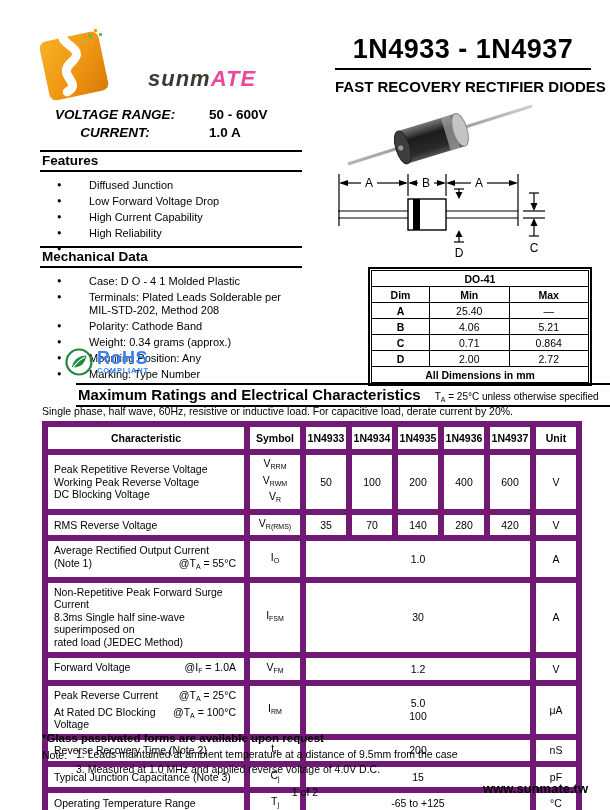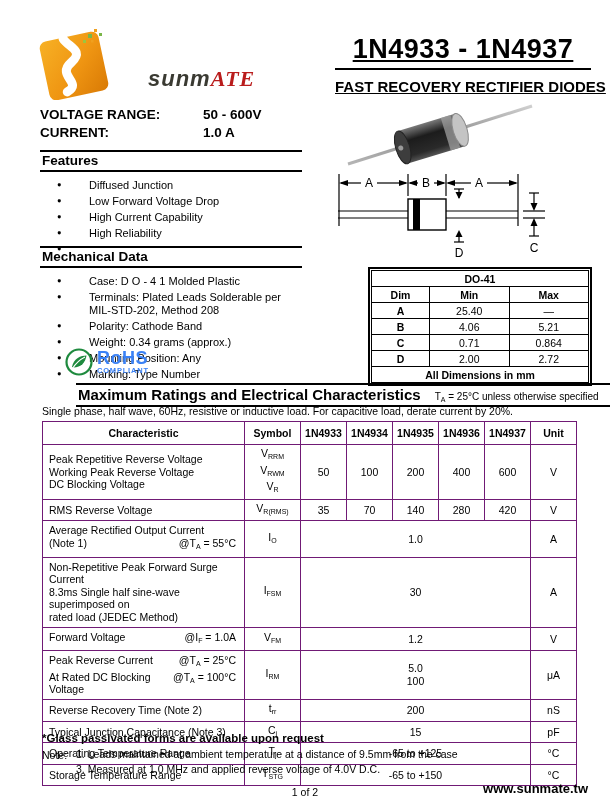--- a/index.html
+++ b/index.html
@@ -7,30 +7,30 @@
   .page {
     position:relative; width:610px; height:810px; margin:0 auto;
     background:#fff; color:#000;
     font-family:"Liberation Sans", sans-serif;
     overflow:hidden;
   }
   
   .logo { position:absolute; left:36px; top:24px; width:250px; height:76px; }
   .wordmark { position:absolute; left:112px; top:42px; font-style:italic; font-weight:bold;
               font-size:22px; letter-spacing:1px; color:#3a3a32; }
-  .wordmark .accent { color:#b91c1c;font-family:Liberation Serif, serif; }
-  .title-block { position:absolute; left:335px; top:34px; width:256px;text-decoration:underline; }
+  .wordmark .accent { color:#ec4899; }
+  .title-block { position:absolute; left:335px; top:34px; width:256px; }
   .part-range { font-size:27px; font-weight:bold; text-align:center; letter-spacing:0.5px;
                 padding-bottom:3px; border-bottom:2px solid #000; }
   .doc-subtitle { font-size:15px; font-weight:bold; text-align:center; margin-top:8px; white-space:nowrap; }
   
   .specs { position:absolute; left:40px; top:106px; font-weight:bold; font-size:13.5px; }
   .spec-row { display:flex; line-height:18px; }
-  .spec-label { width:150px; text-align:left; }
-  .spec-value { margin-left:13px; }
+  .spec-label { width:150px; text-align:center;font-style:italic; }
+  .spec-value { margin-left:19px; }
   
   .section { position:absolute; left:40px; width:262px; }
   .section-title { font-size:13.5px; font-weight:bold; border-top:2px solid #000;
                    border-bottom:2px solid #000; padding:1px 0 2px 2px; }
   .bullets { margin-top:7px; }
   .bullet-item { display:flex; margin-bottom:3.5px; font-size:11px; line-height:12.5px; }
   .bullet { flex:0 0 32px; margin-left:17px; font-size:7.5px; line-height:12.5px; }
   .btxt { flex:1; }
   
   .rohs { position:absolute; left:64px; top:347px; display:flex; align-items:center; }
@@ -48,21 +48,21 @@
   .do41 .dim-col { font-weight:bold; width:58px; }
   
   .ratings-header { position:absolute; left:40px; top:383px; width:538px;
                     border-top:2px solid #000; border-bottom:2px solid #000;
                     padding:1px 0 2px 2px; display:flex; align-items:baseline;margin-left:36px; }
   .r-title { font-size:15px; font-weight:bold; }
   .r-note { font-size:10px; margin-left:14px; }
   .ratings-sub { position:absolute; left:42px; top:405px; font-size:10.5px; }
   .ratings-table { position:absolute; left:42px; top:421px; border-collapse:collapse;
                    font-size:10.5px; background:#fff; }
-  .ratings-table th, .ratings-table td { border:1px solid #701a75; text-align:center; padding:2px 2px; }
+  .ratings-table th, .ratings-table td { border:6px solid #701a75; text-align:center; padding:2px 2px; }
   .ratings-table th { font-size:10.5px; padding:5px 0; }
   .ratings-table .char-cell { text-align:left; padding:3px 6px; }
   .char-line { display:flex; justify-content:space-between; line-height:12.6px; }
   .char-line .cond { padding-right:2px; white-space:nowrap; }
   .sym-cell div { line-height:12.6px; }
   sub { font-size:7px; vertical-align:-2px; }
   .val-line { line-height:12.6px; }
   
   .notes { position:absolute; left:42px; top:732px; font-size:10.5px; }
   .glass { font-weight:bold; font-size:11.5px; margin-bottom:5px; }

